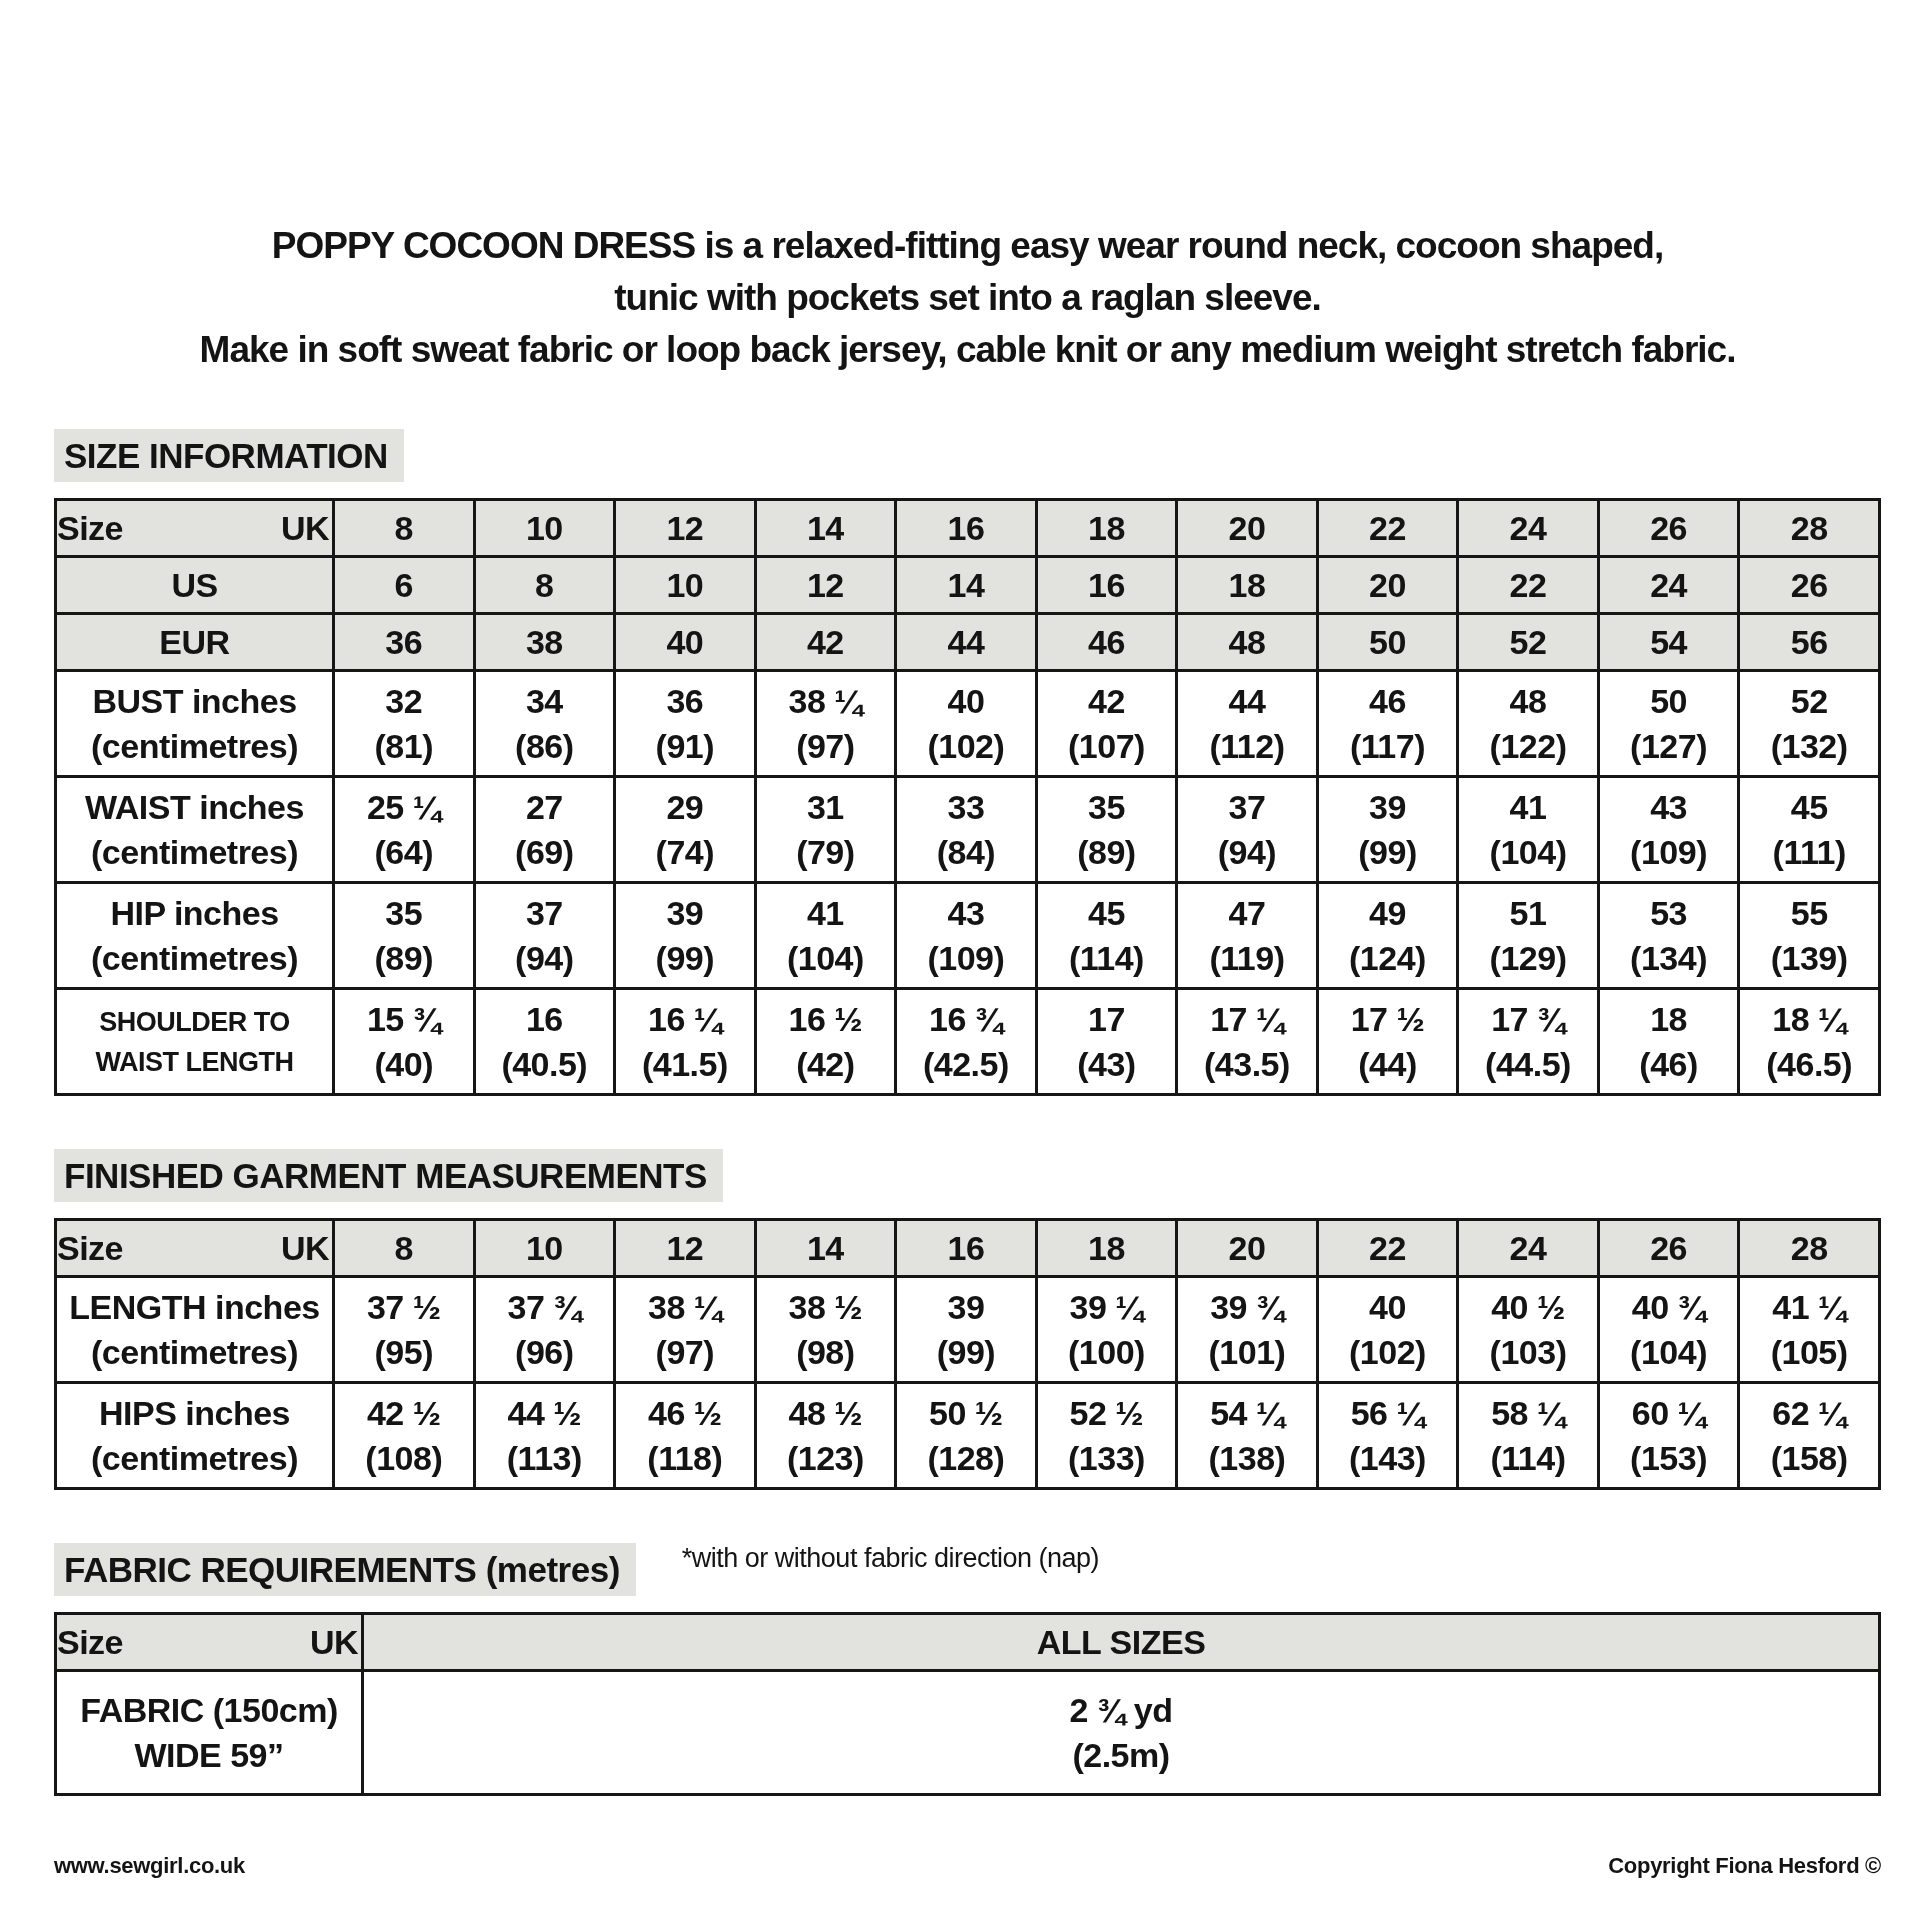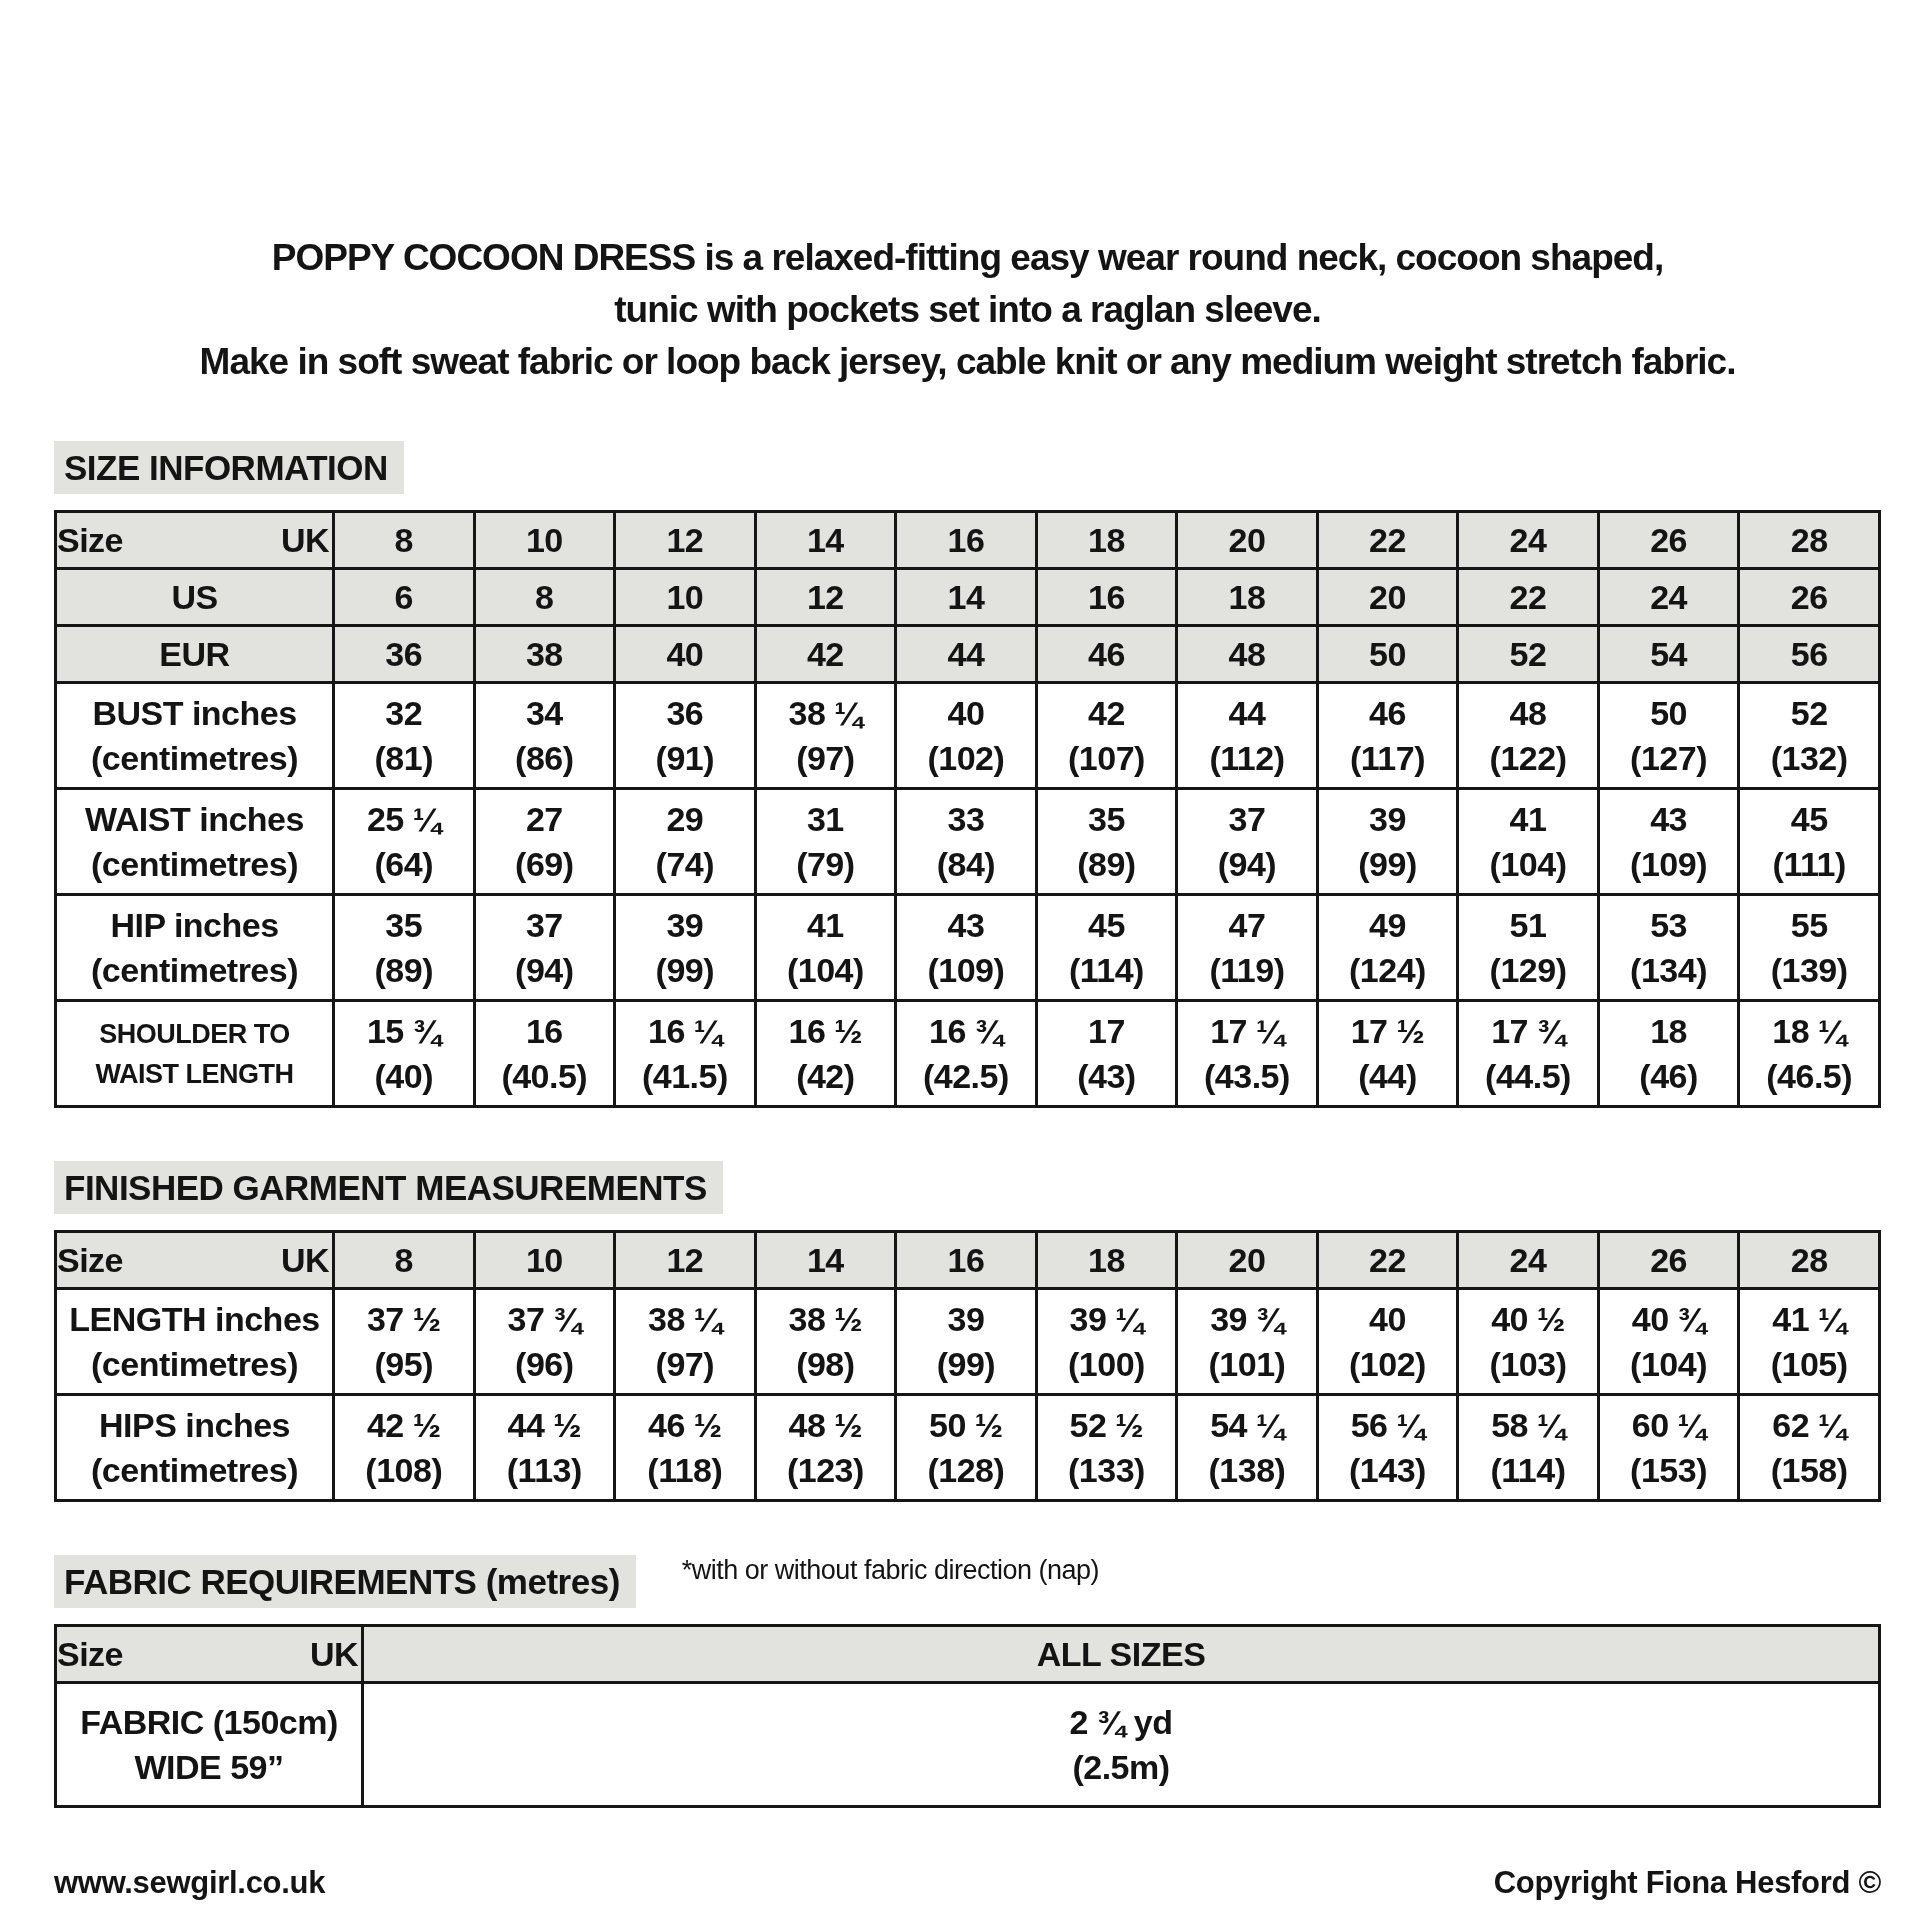--- a/index.html
+++ b/index.html
@@ -1,21 +1,21 @@
 <!DOCTYPE html>
 <html><head>
 <meta charset="utf-8">
 <style>
   html,body{margin:0;padding:0;}
   body{
     width:1927px;height:1927px;background:#ffffff;
     font-family:"Liberation Sans","DejaVu Sans",sans-serif;color:#141414;
   }
   .page{position:relative;width:1927px;height:1927px;box-sizing:border-box;
-    padding:16px 46px 0 54px;overflow:hidden;background:#ffffff;}
+    padding:4px 46px 0 54px;overflow:hidden;background:#ffffff;}
   .intro{padding-top:216px;text-align:center;font-weight:700;font-size:37px;
     line-height:52px;letter-spacing:-1px;}
   .intro div{white-space:nowrap;}
   .heading-row{margin-top:53px;display:flex;gap:46px;}
   .section-heading{display:inline-block;background:#e2e2de;font-weight:700;
     font-size:35px;line-height:35px;padding:9px 16px 9px 10px;white-space:nowrap;
     letter-spacing:-0.5px;}
   .fabric-note{font-size:27px;font-weight:400;letter-spacing:-0.5px;white-space:nowrap;}
   table.chart{border-collapse:collapse;table-layout:fixed;width:1827px;margin-top:16px;}
   table.chart td{border:3px solid #161616;text-align:center;vertical-align:middle;
@@ -23,21 +23,21 @@
   tr.hdr td{background:#e2e2de;height:54px;}
   tr.meas td{height:103px;}
   tr.fabric-data td{height:121px;}
   td.row-label{text-align:left;padding:0 10px 0 13px;}
   td.right-label{text-align:right;padding-right:13px;margin-top:32px;}
   .size-label{display:flex;justify-content:space-between;align-items:center;padding-right:3px;}
   .two-line div{line-height:45px;}
   tr.small-label td.row-label{font-size:27px;}
   tr.small-label td.row-label div{line-height:40px;}
   .footer{margin-top:57px;display:flex;justify-content:space-between;
-    font-size:31px;font-weight:700;letter-spacing:-0.3px;}
+    font-size:22px;font-weight:700;letter-spacing:-0.3px;}
 </style>
 </head>
 <body>
 
 <div class="page">
 
   <div class="intro">
     <div>POPPY COCOON DRESS is a relaxed-fitting easy wear round neck, cocoon shaped,</div>
     <div>tunic with pockets set into a raglan sleeve.</div>
     <div>Make in soft sweat fabric or loop back jersey, cable knit or any medium weight stretch fabric.</div>

